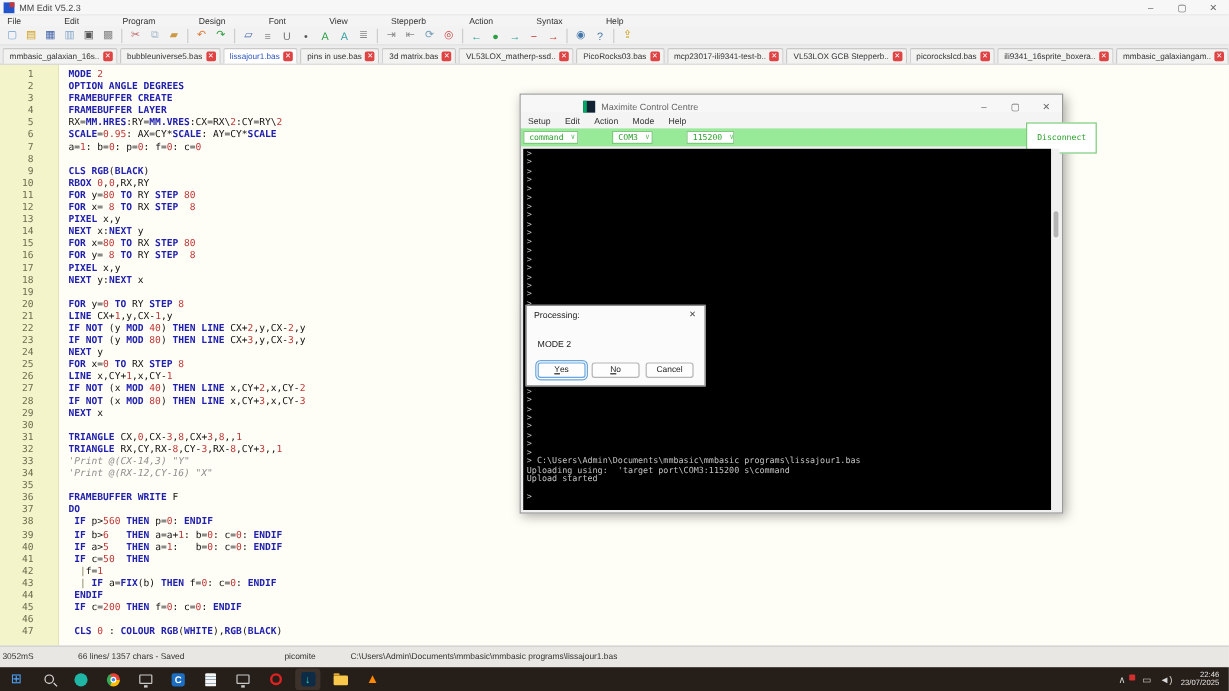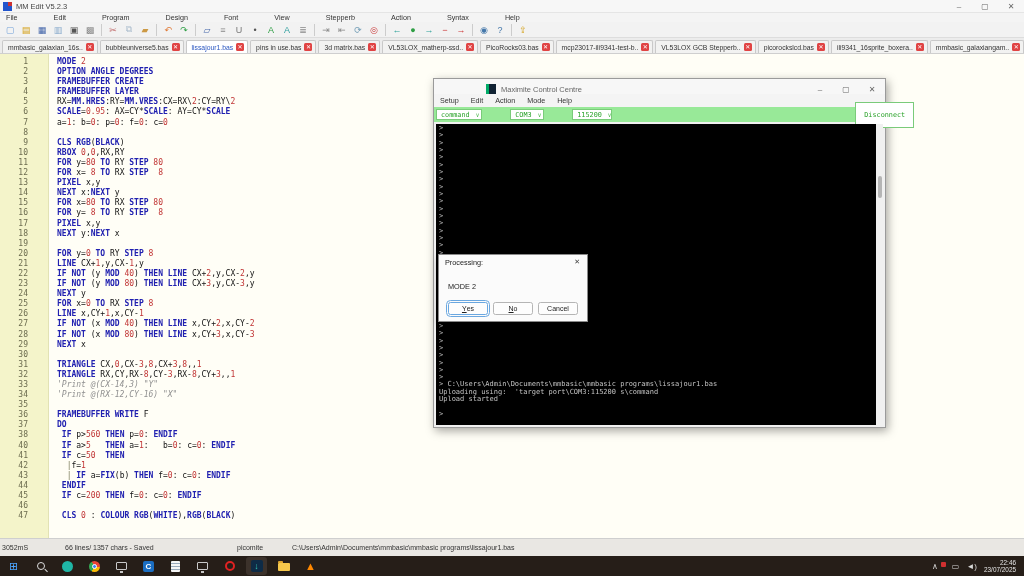--- a/index.html
+++ b/index.html
@@ -231,20 +231,21 @@
       <div class="cl"><span class="ln">29</span><span class="ct"><span class="sk">NEXT </span><span>x</span></span></div>
       <div class="cl"><span class="ln">30</span><span class="ct"></span></div>
       <div class="cl"><span class="ln">31</span><span class="ct"><span class="sk">TRIANGLE </span><span>CX,</span><span class="sn">0</span><span>,CX-</span><span class="sn">3</span><span>,</span><span class="sn">8</span><span>,CX+</span><span class="sn">3</span><span>,</span><span class="sn">8</span><span>,,</span><span class="sn">1</span></span></div>
       <div class="cl"><span class="ln">32</span><span class="ct"><span class="sk">TRIANGLE </span><span>RX,CY,RX-</span><span class="sn">8</span><span>,CY-</span><span class="sn">3</span><span>,RX-</span><span class="sn">8</span><span>,CY+</span><span class="sn">3</span><span>,,</span><span class="sn">1</span></span></div>
       <div class="cl"><span class="ln">33</span><span class="ct"><span class="sc">'Print @(CX-14,3) "Y"</span></span></div>
       <div class="cl"><span class="ln">34</span><span class="ct"><span class="sc">'Print @(RX-12,CY-16) "X"</span></span></div>
       <div class="cl"><span class="ln">35</span><span class="ct"></span></div>
       <div class="cl"><span class="ln">36</span><span class="ct"><span class="sk">FRAMEBUFFER WRITE </span><span>F</span></span></div>
       <div class="cl"><span class="ln">37</span><span class="ct"><span class="sk">DO</span></span></div>
       <div class="cl"><span class="ln">38</span><span class="ct"><span> </span><span class="sk">IF </span><span>p&gt;</span><span class="sn">560</span><span class="sk"> THEN </span><span>p=</span><span class="sn">0</span><span>: </span><span class="sk">ENDIF</span></span></div>
+      <div class="cl"><span class="ln">39</span><span class="ct"><span> </span><span class="sk">IF </span><span>b&gt;</span><span class="sn">6</span><span>   </span><span class="sk">THEN </span><span>a=a+</span><span class="sn">1</span><span>: b=</span><span class="sn">0</span><span>: c=</span><span class="sn">0</span><span>: </span><span class="sk">ENDIF</span></span></div>
       <div class="cl"><span class="ln">40</span><span class="ct"><span> </span><span class="sk">IF </span><span>a&gt;</span><span class="sn">5</span><span>   </span><span class="sk">THEN </span><span>a=</span><span class="sn">1</span><span>:   b=</span><span class="sn">0</span><span>: c=</span><span class="sn">0</span><span>: </span><span class="sk">ENDIF</span></span></div>
       <div class="cl"><span class="ln">41</span><span class="ct"><span> </span><span class="sk">IF </span><span>c=</span><span class="sn">50</span><span>  </span><span class="sk">THEN</span></span></div>
       <div class="cl"><span class="ln">42</span><span class="ct"><span>  </span><span class="sg">|</span><span>f=</span><span class="sn">1</span></span></div>
       <div class="cl"><span class="ln">43</span><span class="ct"><span>  </span><span class="sg">|</span><span> </span><span class="sk">IF </span><span>a=</span><span class="sk">FIX</span><span>(b) </span><span class="sk">THEN </span><span>f=</span><span class="sn">0</span><span>: c=</span><span class="sn">0</span><span>: </span><span class="sk">ENDIF</span></span></div>
       <div class="cl"><span class="ln">44</span><span class="ct"><span> </span><span class="sk">ENDIF</span></span></div>
       <div class="cl"><span class="ln">45</span><span class="ct"><span> </span><span class="sk">IF </span><span>c=</span><span class="sn">200</span><span class="sk"> THEN </span><span>f=</span><span class="sn">0</span><span>: c=</span><span class="sn">0</span><span>: </span><span class="sk">ENDIF</span></span></div>
       <div class="cl"><span class="ln">46</span><span class="ct"></span></div>
       <div class="cl"><span class="ln">47</span><span class="ct"><span> </span><span class="sk">CLS </span><span class="sn">0</span><span> : </span><span class="sk">COLOUR RGB</span><span>(</span><span class="sk">WHITE</span><span>),</span><span class="sk">RGB</span><span>(</span><span class="sk">BLACK</span><span>)</span></span></div>
     </div>
   <div id="statusbar">

